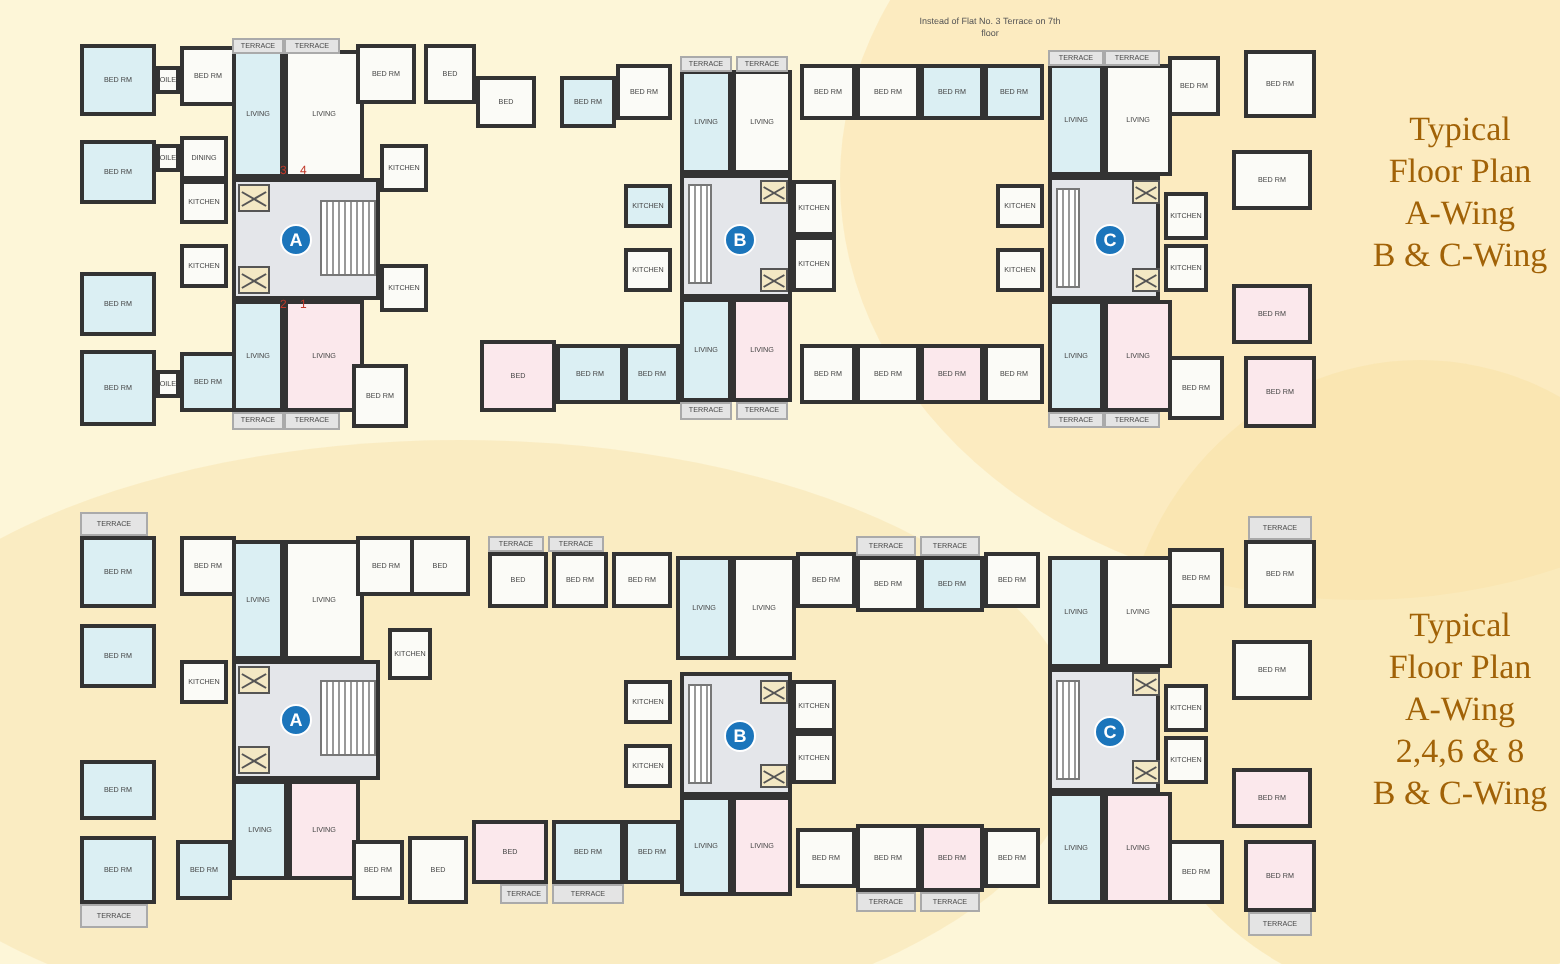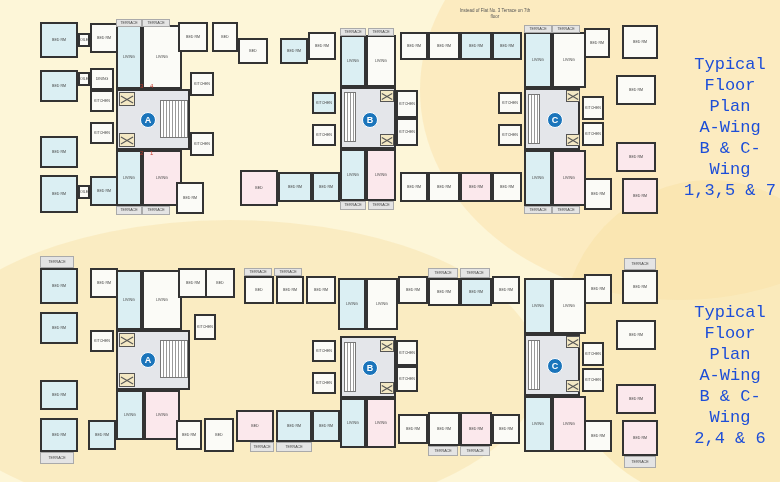--- a/index.html
+++ b/index.html
@@ -18,22 +18,22 @@
   .stairs{position:absolute;box-sizing:border-box;border:1px solid #777;
     background:repeating-linear-gradient(90deg,#fff 0 2px,#999 2px 3px);}
   .liftx{position:absolute;box-sizing:border-box;border:1px solid #555;background:#f3e8c4;}
   .liftx::before,.liftx::after{content:"";position:absolute;left:0;top:50%;width:100%;height:1px;background:#555;}
   .liftx::before{transform:rotate(30deg);}
   .liftx::after{transform:rotate(-30deg);}
   .badge{position:absolute;width:14px;height:14px;border-radius:50%;background:#1b75bb;
     color:#fff;font-weight:bold;font-size:9px;display:flex;align-items:center;justify-content:center;
     border:1px solid #fff;}
   .flatno{position:absolute;font-size:6px;color:#c0392b;}
-  .title{position:absolute;left:680px;width:100px;text-align:center;color:#1d4ed8;
-    font-family:Liberation Mono, monospace;font-size:17px;line-height:21px;}
+  .title{position:absolute;left:680px;width:100px;text-align:center;color:#a16207;
+    font-family:Liberation Serif, serif;font-size:17px;line-height:21px;}
   .note{position:absolute;left:455px;top:8px;font-size:4.5px;color:#555;text-align:center;width:80px;line-height:1.3;}
 </style>
 </head>
 <body>
 
 <div class="bgswirl" style="left:420px;top:-120px;width:520px;height:420px;background:#fbe7b6;opacity:.7;"></div>
 <div class="bgswirl" style="left:-80px;top:220px;width:620px;height:300px;background:#f8e4b0;opacity:.55;"></div>
 <div class="bgswirl" style="left:560px;top:180px;width:300px;height:320px;background:#f9e2a8;opacity:.6;"></div>
 
 <div class="note">Instead of Flat No. 3 Terrace on 7th floor</div>
@@ -482,21 +482,20 @@
   <div class="room terrace" style="left:624px;top:208px;width:32px;height:12px;">
       <span>TERRACE</span>
     </div>
 </div>
 
 <div class="title" style="top:54px;">
   <div>Typical</div>
   <div>Floor Plan</div>
   <div>A-Wing</div>
   <div>B &amp; C-Wing</div>
-  <div>1,3,5 &amp; 7</div>
 </div>
 <div class="title" style="top:302px;">
   <div>Typical</div>
   <div>Floor Plan</div>
   <div>A-Wing</div>
+  <div>2,4,6 &amp; 8</div>
   <div>B &amp; C-Wing</div>
-  <div>2,4 &amp; 6</div>
 </div>
 
 </body></html>

